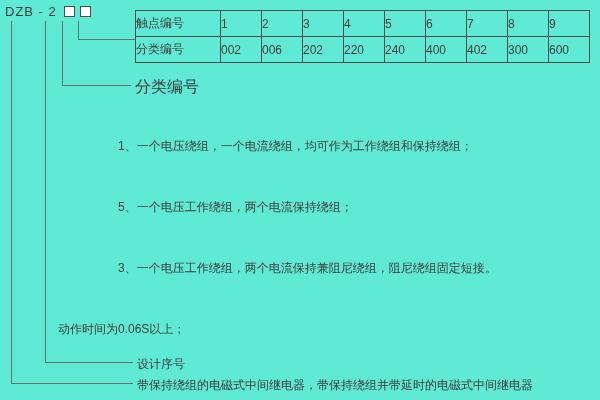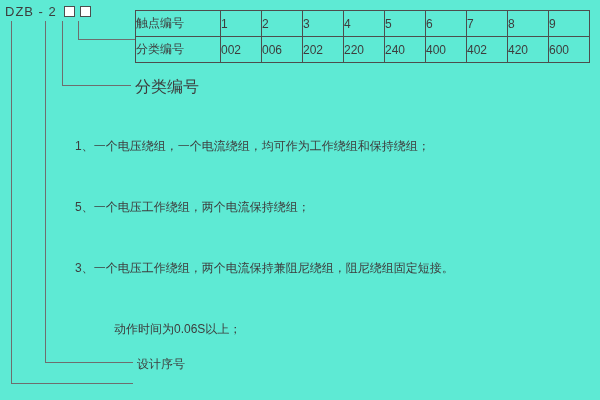--- a/index.html
+++ b/index.html
@@ -45,22 +45,22 @@
   }
   table.contacts td.rowlabel{width:84px;}
   table.contacts td.val{width:40px;}
   
   .class-title{position:absolute;left:135px;top:77px;font-size:16px;}
   .class-list{
     position:absolute;left:0;top:95px;width:600px;
     font-size:12px;line-height:20.4px;color:#3d3d3d;
     white-space:pre;
   }
-  .class-list .num{padding-left:75px;}
-  .class-list .cont{padding-left:114px;}
+  .class-list .num{padding-left:118px;}
+  .class-list .cont{padding-left:58px;}
   
   .design-serial{position:absolute;left:137px;top:356px;font-size:12px;}
   .relay-desc{position:absolute;left:137px;top:377px;font-size:12px;white-space:pre;}
 </style>
 </head>
 <body>
 
 <div id="canvas">
 
   <div class="model-code">
@@ -94,21 +94,21 @@
       </tr>
       <tr>
         <td class="rowlabel">分类编号</td>
         <td class="val">002</td>
         <td class="val">006</td>
         <td class="val">202</td>
         <td class="val">220</td>
         <td class="val">240</td>
         <td class="val">400</td>
         <td class="val">402</td>
-        <td class="val">420</td>
+        <td class="val">300</td>
         <td class="val">600</td>
       </tr>
     </tbody>
   </table>
 
   <div class="class-title">分类编号</div>
 
   <div class="class-list">
     <div class="num">1、一个电压绕组，一个电流绕组，均可作为工作绕组和保持绕组；</div>
     <div class="num">5、一个电压工作绕组，两个电流保持绕组；</div>
@@ -118,14 +118,15 @@
     
     
     
     
     
     
     
   </div>
 
   <div class="design-serial">设计序号</div>
+  <div class="relay-desc">带保持绕组的电磁式中间继电器，带保持绕组并带延时的电磁式中间继电器</div>
 
 </div>
 
 </body></html>

